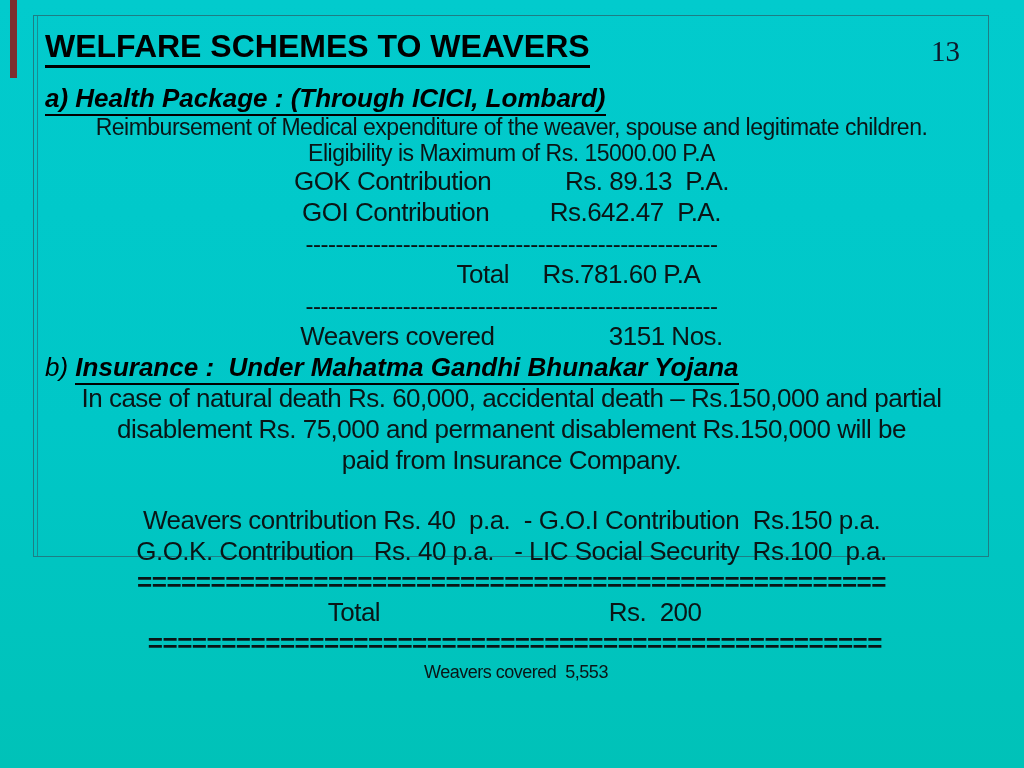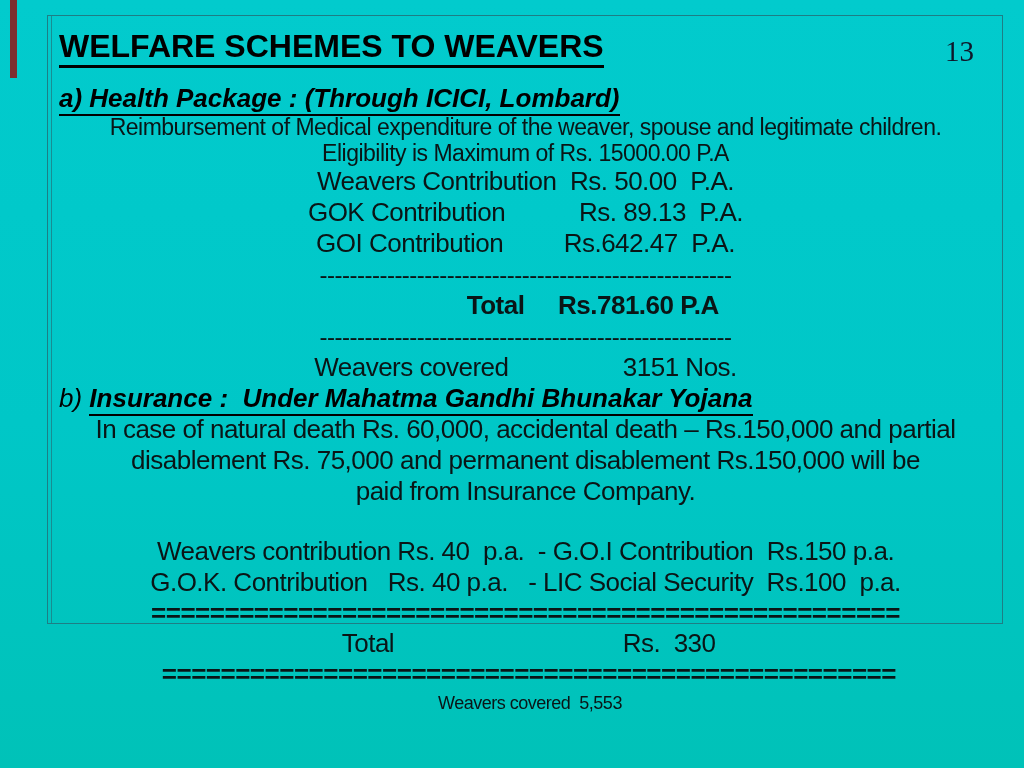--- a/index.html
+++ b/index.html
@@ -12,22 +12,22 @@
     color: var(--text, #0A1516);
   }
   .accent-bar {
     position: absolute;
     left: 10px; top: 0;
     width: 7px; height: 78px;
     background: var(--accent, #7D2F2F);
   }
   .slide-frame {
     position: absolute;
-    left: 47px; top: 15px;
-    width: 956px; height: 609px;
+    left: 33px; top: 15px;
+    width: 956px; height: 542px;
     border: 1px solid var(--frame, #1E7E85);
     box-sizing: border-box;
     padding: 13px 10px 12px 11px;
   }
   
   .slide-frame::before {
     content: "";
     position: absolute;
     left: 3px; top: 0; bottom: 0;
     width: 1px;
@@ -73,57 +73,56 @@
   }
   .line {
     white-space: pre;
     font-size: 26px;
     line-height: 31px;
     letter-spacing: -0.5px;
     text-align: center;
   }
   .line.sm { font-size: 23px; line-height: 26px; }
   .line.sm2 { font-size: 18px; line-height: 28px; }
-  .line.bold { font-weight: bold; }
+  .line.bold { font-weight: normal; }
   .line.dash { font-size: 24px; }
   .line.eq { line-height: 30px; font-weight: bold; letter-spacing: -0.5px; }
   .blank-line { height: 29px; }
 </style>
 </head>
 <body>
 
 <div class="accent-bar"></div>
 
 <div class="slide-frame">
 
   <div class="title-row">
     <span class="slide-title">WELFARE SCHEMES TO WEAVERS</span>
     <span class="page-number">13</span>
   </div>
 
   <div class="section-heading heading-a"><span class="underlined">a) Health Package : (Through ICICI, Lombard)</span></div>
 
   <div class="line sm">Reimbursement of Medical expenditure of the weaver, spouse and legitimate children.</div>
   <div class="line sm">Eligibility is Maximum of Rs. 15000.00 P.A</div>
-  <div class="line">Weavers Contribution  Rs. 50.00  P.A.</div>
   <div class="line">GOK Contribution           Rs. 89.13  P.A.</div>
   <div class="line">GOI Contribution         Rs.642.47  P.A.</div>
   <div class="line dash">-------------------------------------------------------</div>
   <div class="line bold">                    Total     Rs.781.60 P.A</div>
   <div class="line dash">-------------------------------------------------------</div>
   <div class="line">Weavers covered                 3151 Nos.</div>
 
   <div class="section-heading"><span class="b-prefix">b) </span><span class="underlined">Insurance :  Under Mahatma Gandhi Bhunakar Yojana</span></div>
 
   <div class="line">In case of natural death Rs. 60,000, accidental death – Rs.150,000 and partial</div>
   <div class="line">disablement Rs. 75,000 and permanent disablement Rs.150,000 will be</div>
   <div class="line">paid from Insurance Company.</div>
 
   <div class="blank-line"></div>
 
   <div class="line">Weavers contribution Rs. 40  p.a.  - G.O.I Contribution  Rs.150 p.a.</div>
   <div class="line">G.O.K. Contribution   Rs. 40 p.a.   - LIC Social Security  Rs.100  p.a.</div>
   <div class="line eq">===================================================</div>
-  <div class="line"> Total                                  Rs.  330</div>
+  <div class="line"> Total                                  Rs.  200</div>
   <div class="line eq"> ==================================================</div>
   <div class="line sm2">  Weavers covered  5,553</div>
 
 </div>
 
 </body></html>

